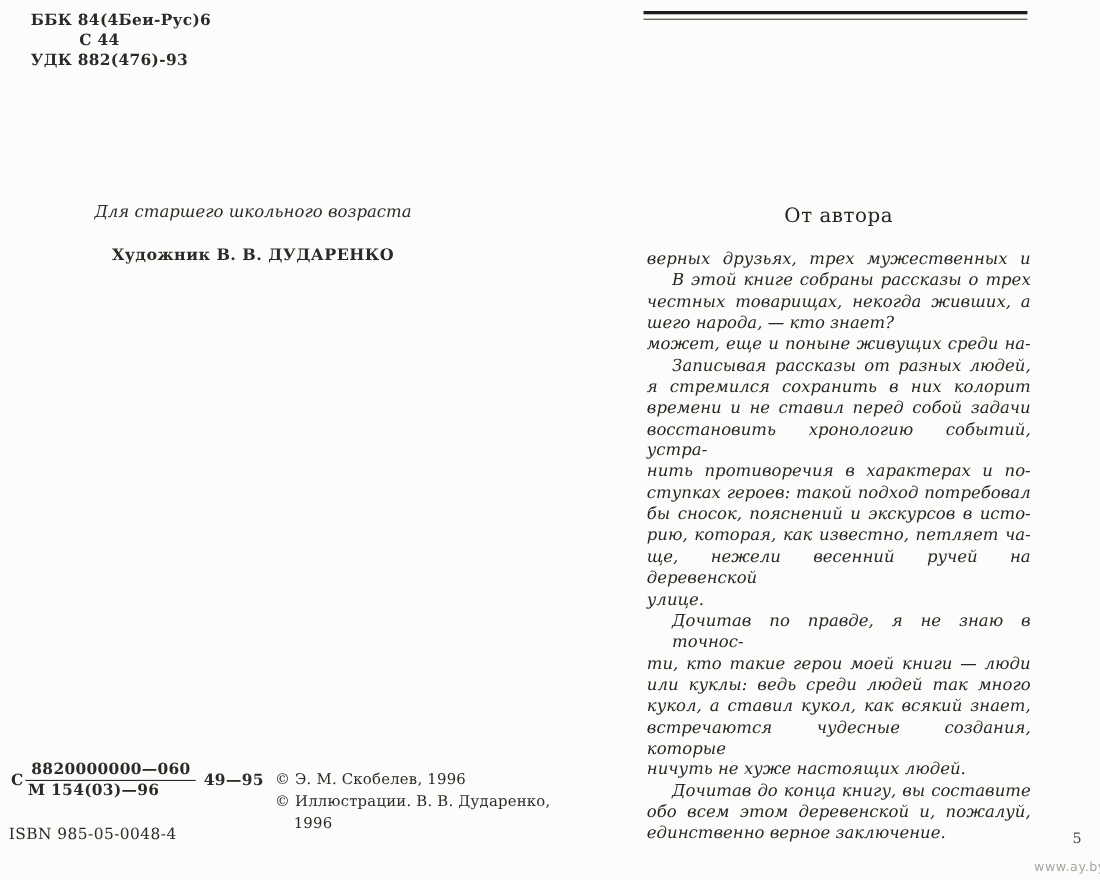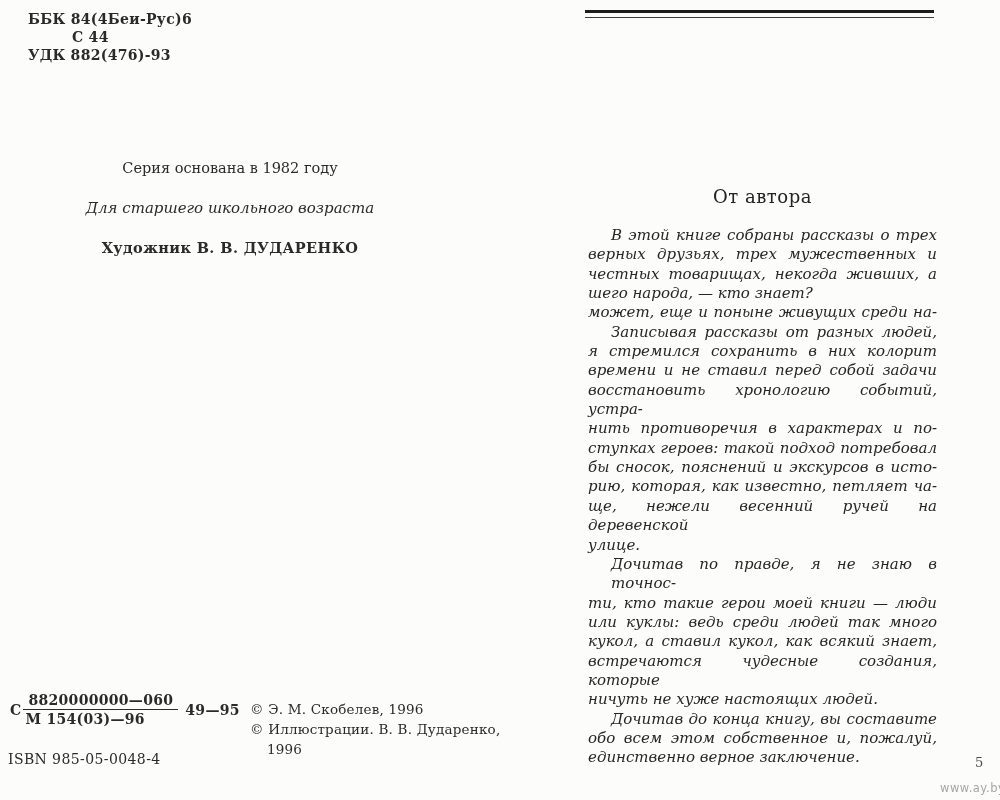--- a/index.html
+++ b/index.html
@@ -138,21 +138,20 @@
 
   <section class="page-left">
 
     <div class="biblio">
       <div class="bline">ББК 84(4Беи-Рус)6</div>
       <div class="bline indent">С 44</div>
       <div class="bline">УДК 882(476)-93</div>
     </div>
 
     <div class="series">
-      <div class="s1">Серия основана в 1982 году</div>
       <div class="s2">Для старшего школьного возраста</div>
       <div class="s3">Художник В. В. ДУДАРЕНКО</div>
     </div>
 
     <div class="catalog">
       <span class="cat-prefix">С</span>
       <span class="frac">
         <span class="num">8820000000—060</span>
         <span class="den">М 154(03)—96</span>
       </span>
@@ -166,43 +165,43 @@
       <div>© Иллюстрации. В. В. Дударенко,</div>
       <div class="cr-indent">1996</div>
     </div>
 
   </section>
 
   <section class="page-right">
     <div class="toprule"></div>
     <h1 class="title">От автора</h1>
     <div class="bodytext">
+        <div class="tline">верных друзьях, трех мужественных и</div>
         <div class="tline first">В этой книге собраны рассказы о трех</div>
-        <div class="tline">верных друзьях, трех мужественных и</div>
         <div class="tline">честных товарищах, некогда живших, а</div>
         <div class="tline last">шего народа, — кто знает?</div>
         <div class="tline">может, еще и поныне живущих среди на-</div>
         <div class="tline first">Записывая рассказы от разных людей,</div>
         <div class="tline">я стремился сохранить в них колорит</div>
         <div class="tline">времени и не ставил перед собой задачи</div>
         <div class="tline">восстановить хронологию событий, устра-</div>
         <div class="tline">нить противоречия в характерах и по-</div>
         <div class="tline">ступках героев: такой подход потребовал</div>
         <div class="tline">бы сносок, пояснений и экскурсов в исто-</div>
         <div class="tline">рию, которая, как известно, петляет ча-</div>
         <div class="tline">ще, нежели весенний ручей на деревенской</div>
         <div class="tline last">улице.</div>
         <div class="tline first">Дочитав по правде, я не знаю в точнос-</div>
         <div class="tline">ти, кто такие герои моей книги — люди</div>
         <div class="tline">или куклы: ведь среди людей так много</div>
         <div class="tline">кукол, а ставил кукол, как всякий знает,</div>
         <div class="tline">встречаются чудесные создания, которые</div>
         <div class="tline last">ничуть не хуже настоящих людей.</div>
         <div class="tline first">Дочитав до конца книгу, вы составите</div>
-        <div class="tline">обо всем этом собственное и, пожалуй,</div>
+        <div class="tline">обо всем этом деревенской и, пожалуй,</div>
         <div class="tline last">единственно верное заключение.</div>
       </div>
     <div class="pagenum">5</div>
   </section>
 
   <div class="watermark">www.ay.by</div>
 
 </div>
 
 </body></html>

